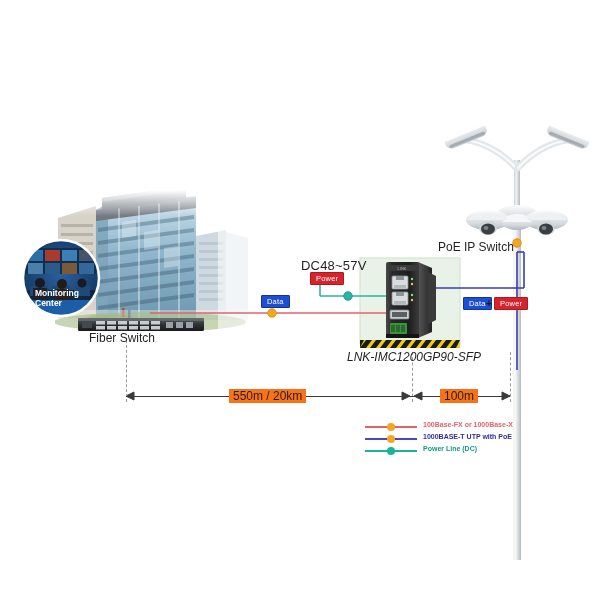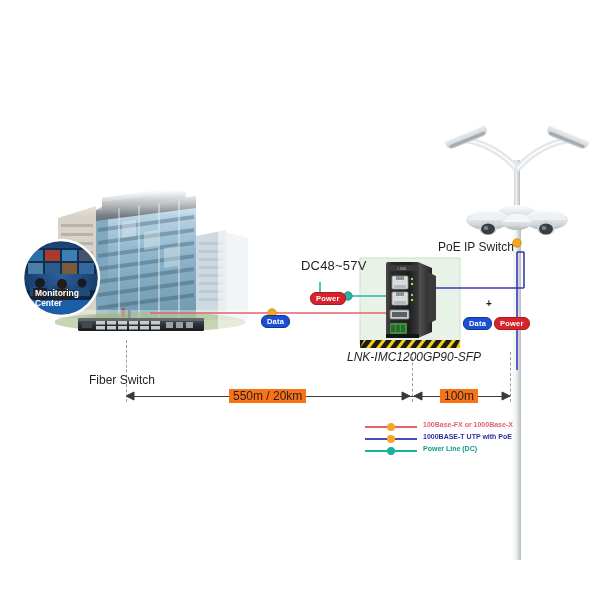--- a/index.html
+++ b/index.html
@@ -28,36 +28,35 @@
     font-size: 11px;
     white-space: nowrap;
     font-family: "Liberation Sans", sans-serif;
   }
   .lbl-dc {
     font-size: 13px;
     color: #231f20;
     letter-spacing: .2px;
   }
   .lbl-model { font-size: 12px; }
-  .lbl-switch { font-size: 12px; margin-top: 42px; }
+  .lbl-switch { font-size: 12px; }
   .lbl-cam { font-size: 12px; }
 
   
   .badge {
     position: absolute;
     color: #ffffff;
     font-size: 7.5px;
-    font-weight: bold;
+    font-weight: normal;
     letter-spacing: .2px;
     padding: 1.5px 5px 2px 5px;
     line-height: 1;
-    border-radius: 6px;
+    border-radius: 1px;
     white-space: nowrap;
     font-family: "Liberation Sans", sans-serif;
-    margin-top: 20px;
   }
   .badge-data  { background: #1d4ed8; border: 1px solid #14397a; }
   .badge-power { background: #d7232b; border: 1px solid #a81b22; }
   .plus {
     position: absolute;
     color: #1a1a1a;
     font-size: 10px;
     font-weight: bold;
     line-height: 1;
     font-family: "Liberation Sans", sans-serif;

